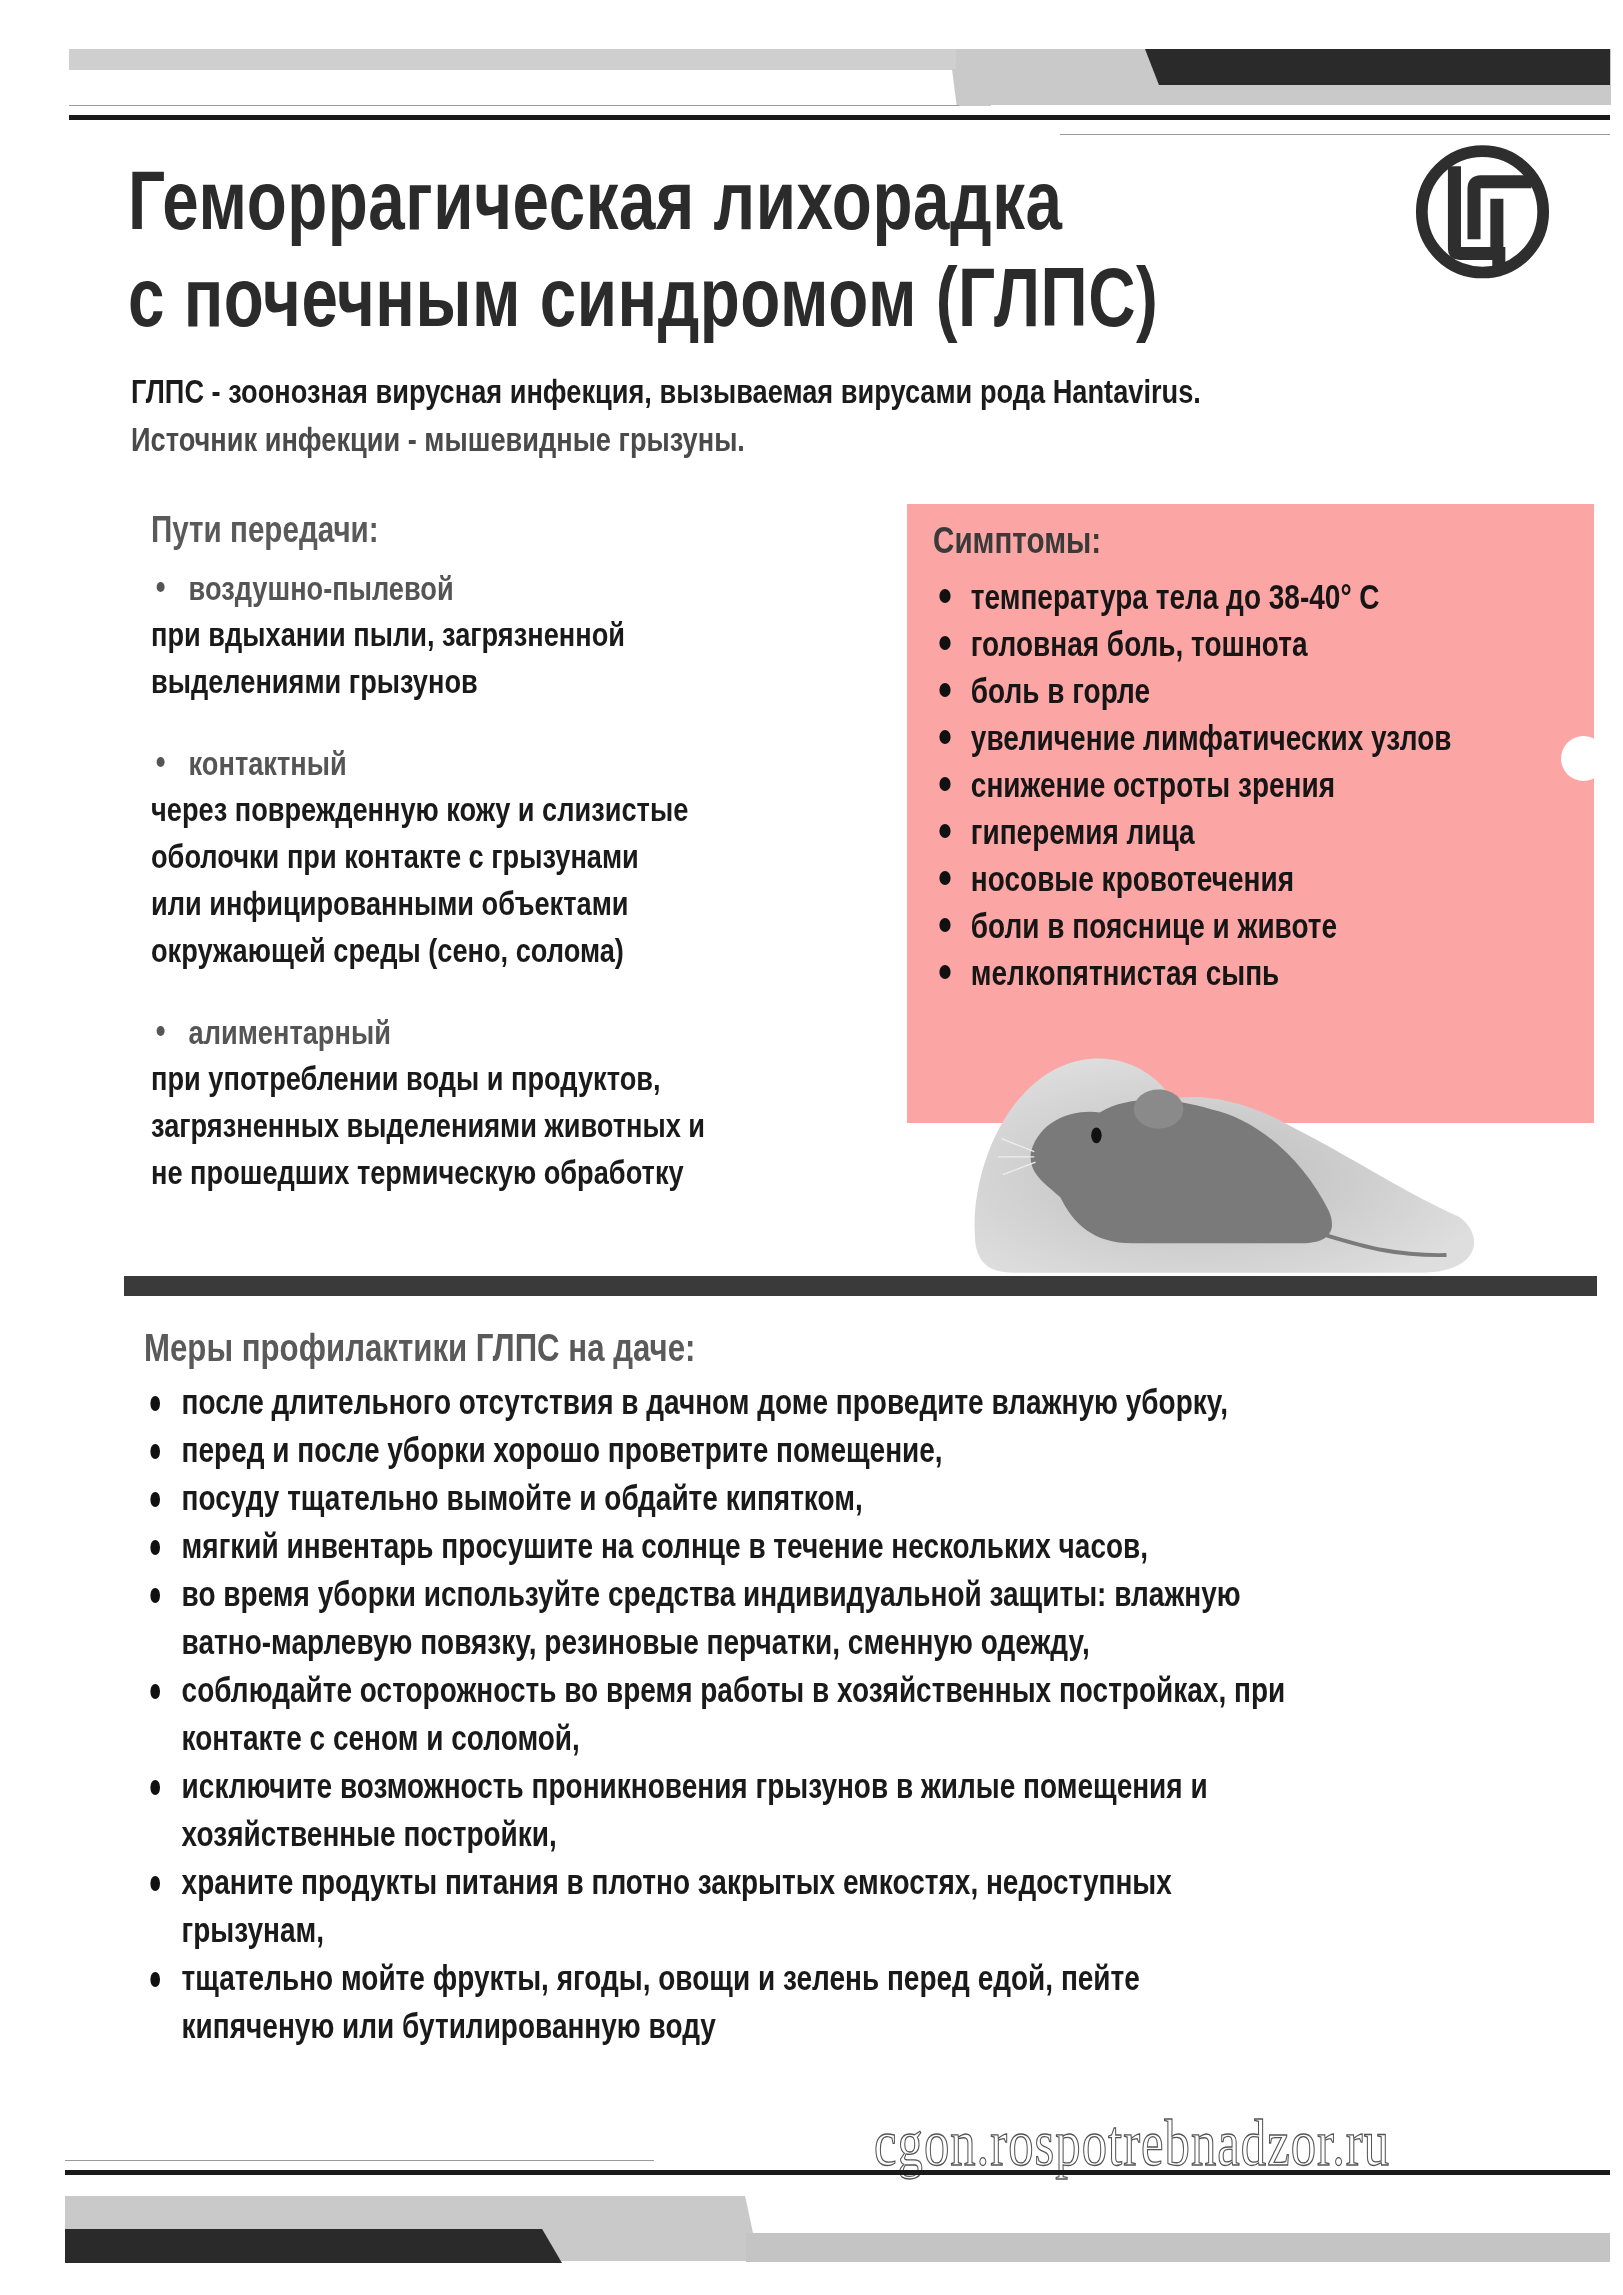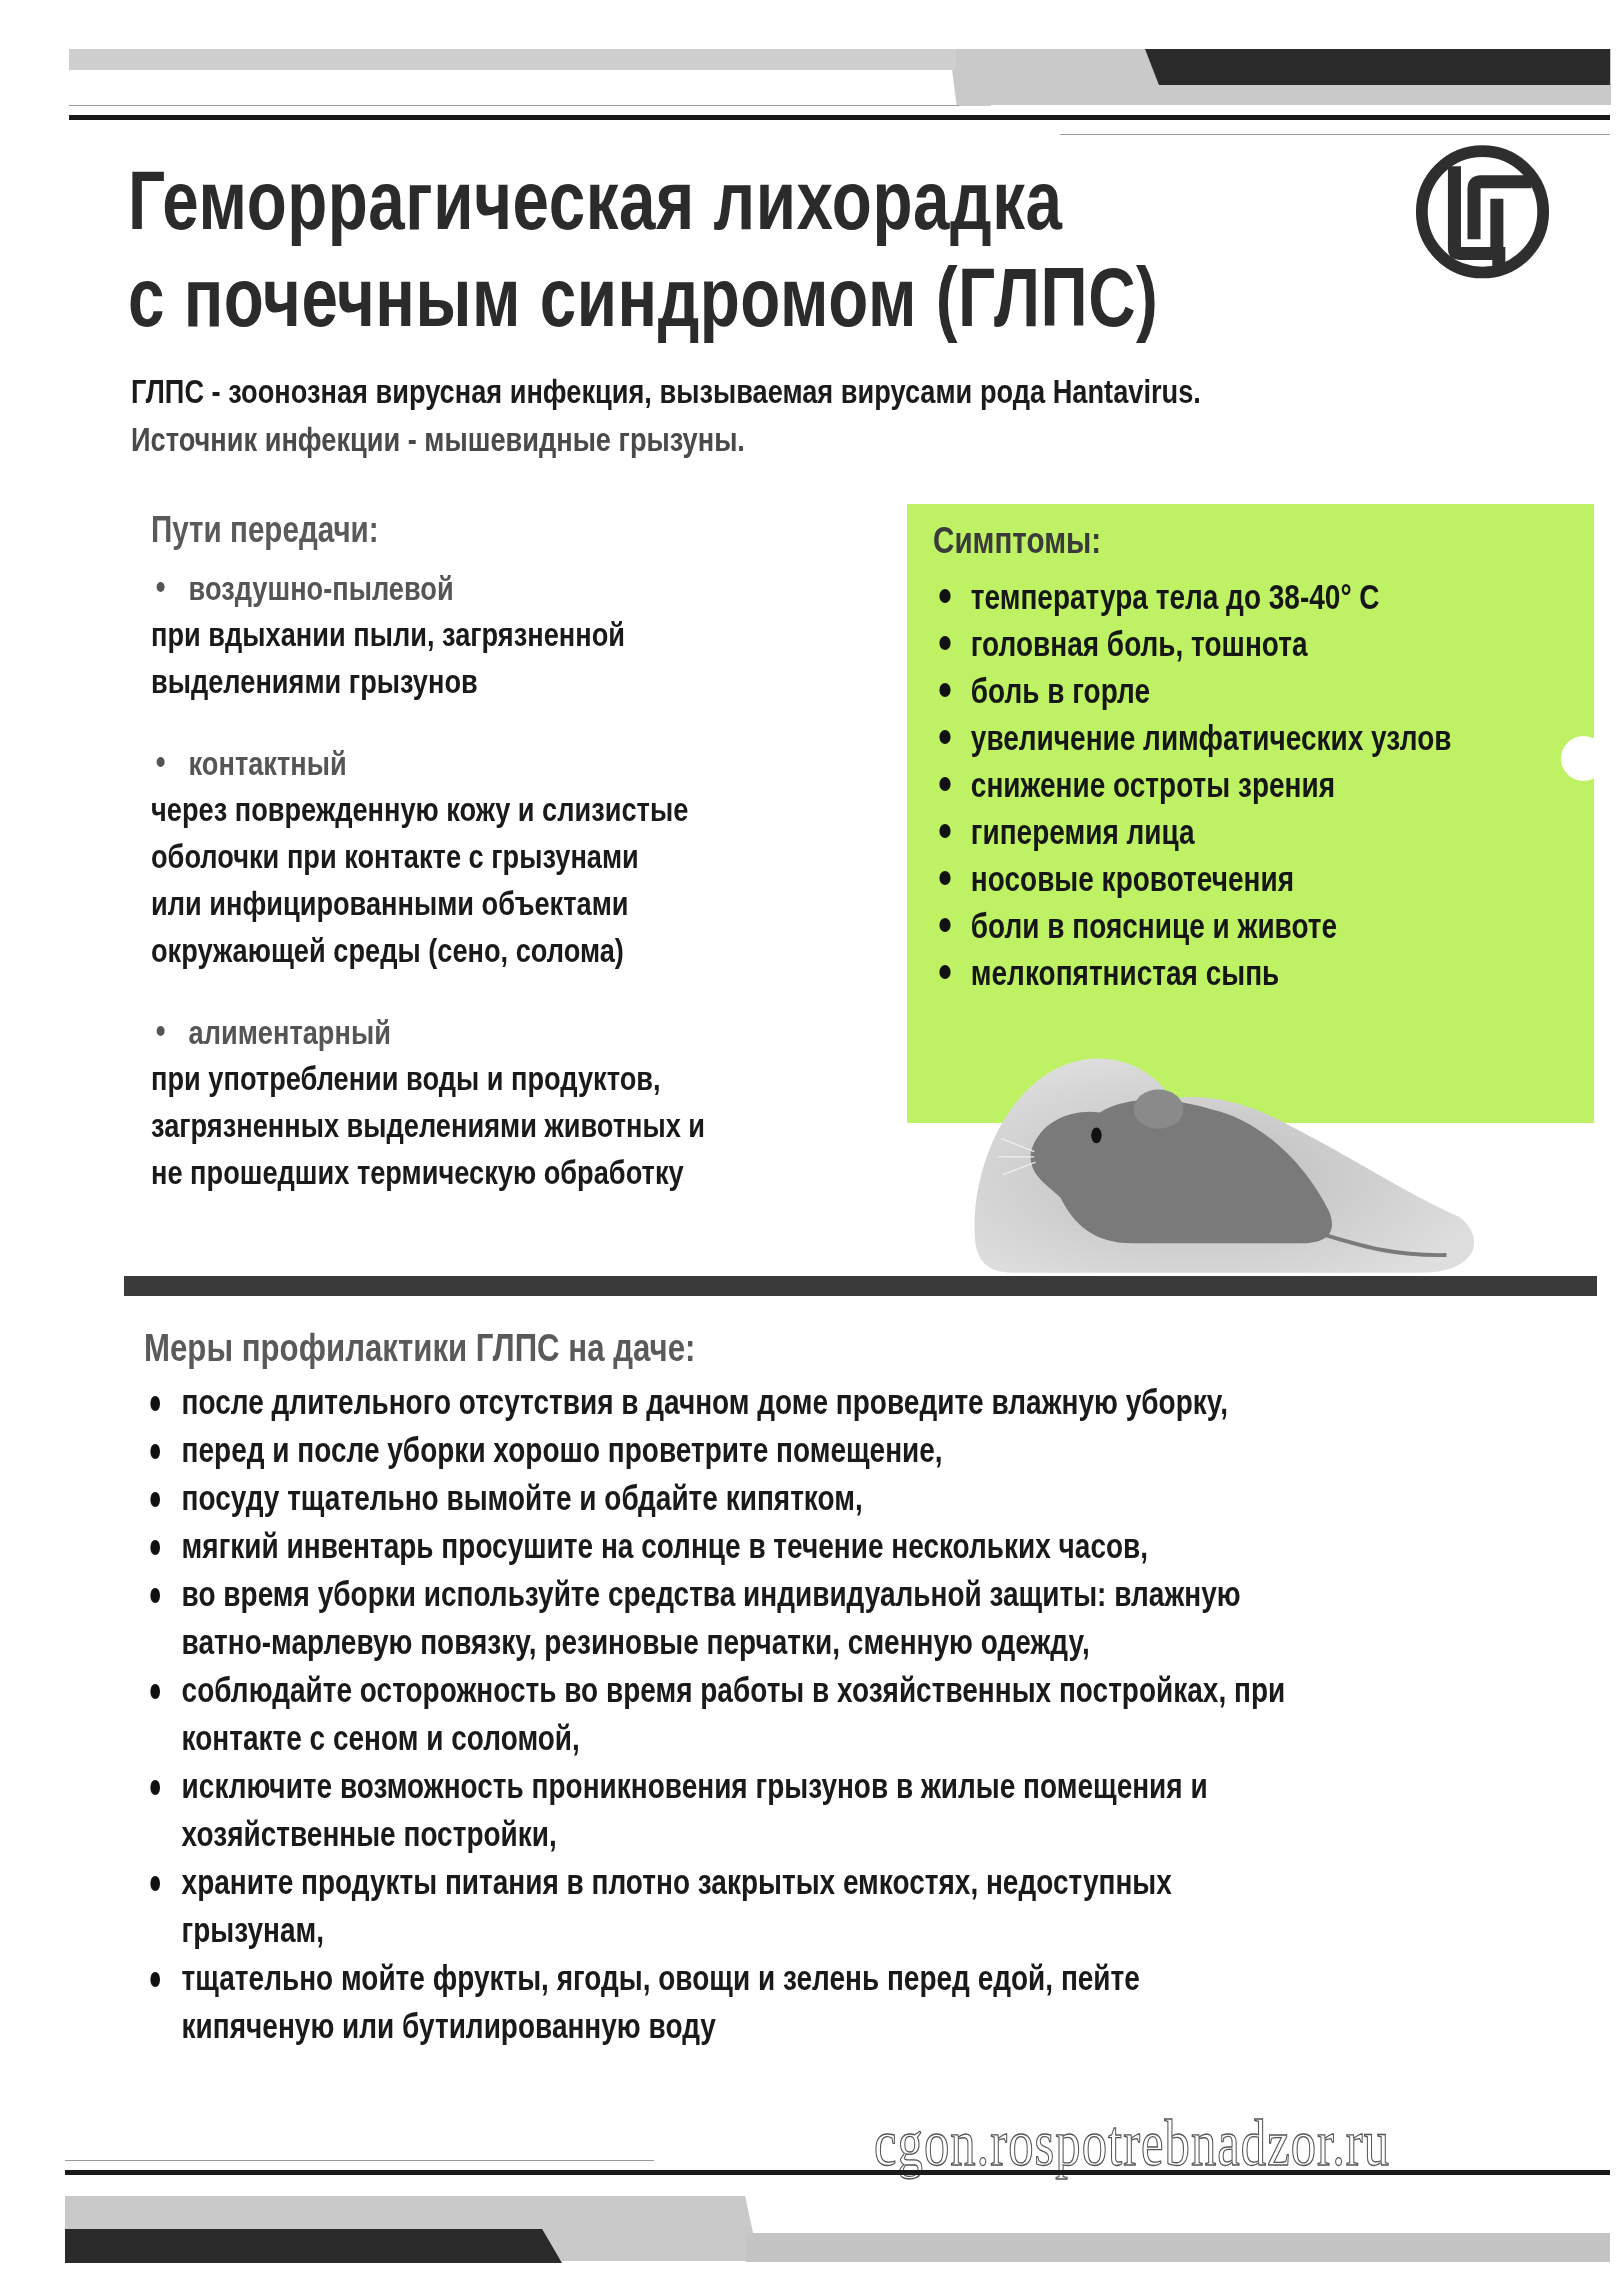--- a/index.html
+++ b/index.html
@@ -32,21 +32,21 @@
   
   .trans { left: 151px; top: 507px; width: 785px; transform: scaleX(0.80); transform-origin: left top; }
   .trans h2 { margin: 0 0 11.8px 0; font-size: 37px; line-height: 46px; font-weight: 700; color: #5a5a5a; white-space: nowrap; }
   .route { margin-bottom: 35px; }
   .route .name { font-size: 34px; line-height: 46px; font-weight: 700; color: #555; white-space: nowrap; }
   .route .name .dot { display: inline-block; width: 10.5px; height: 10.5px; border-radius: 50%; background: #555;
                       margin: 0 30px 7.9px 6.5px; vertical-align: middle; }
   .route .desc { font-size: 34px; line-height: 47px; font-weight: 700; color: #1a1a1a; white-space: nowrap; }
 
   
-  .symptoms { left: 907px; top: 504px; width: 687px; height: 619px; background: #bef264; }
+  .symptoms { left: 907px; top: 504px; width: 687px; height: 619px; background: #fca5a5; }
   .symptoms-inner { position: absolute; left: 26px; top: 13px; transform: scaleX(0.80); transform-origin: left top; }
   .symptoms h2 { margin: 0 0 9.2px 0; font-size: 37px; line-height: 47px; font-weight: 700; color: #3a3a3a; white-space: nowrap; }
   .symptoms ul { list-style: none; margin: 0; padding: 0; }
   .symptoms li { font-size: 35px; line-height: 47px; font-weight: 700; color: #161616; white-space: nowrap; }
   .symptoms li .dot { display: inline-block; width: 14.4px; height: 14.4px; border-radius: 50%; background: #111;
                       margin: 0 25px 7.9px 7.9px; vertical-align: middle; }
   .punch { left: 1561px; top: 736px; width: 45px; height: 45px; border-radius: 50%; background: #fff; }
 
   
   .mouse { left: 962px; top: 1047px; width: 524px; height: 229px; }

